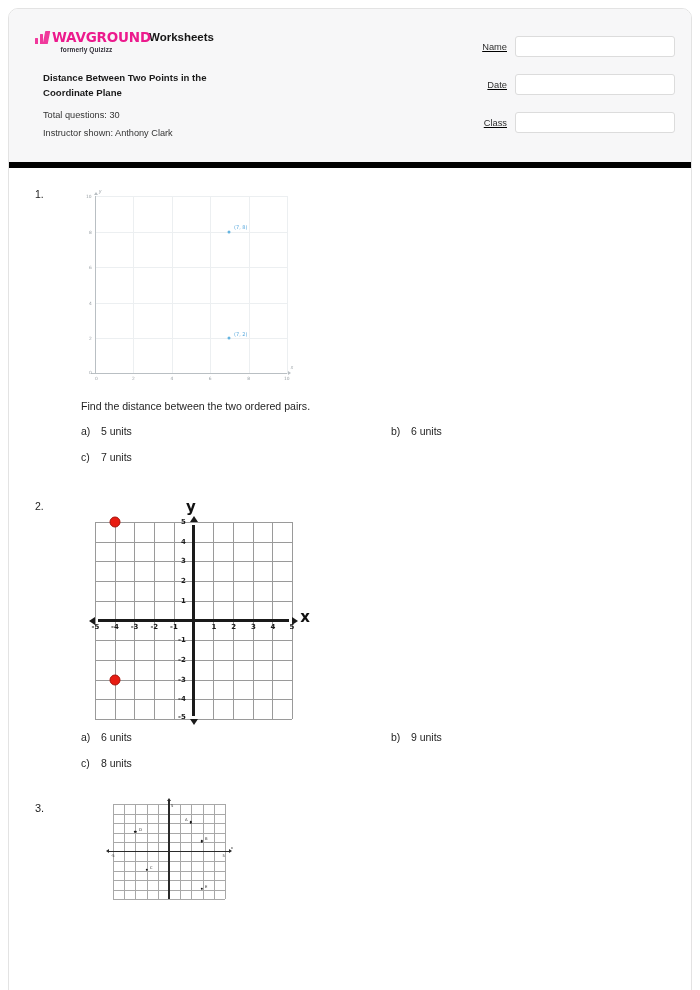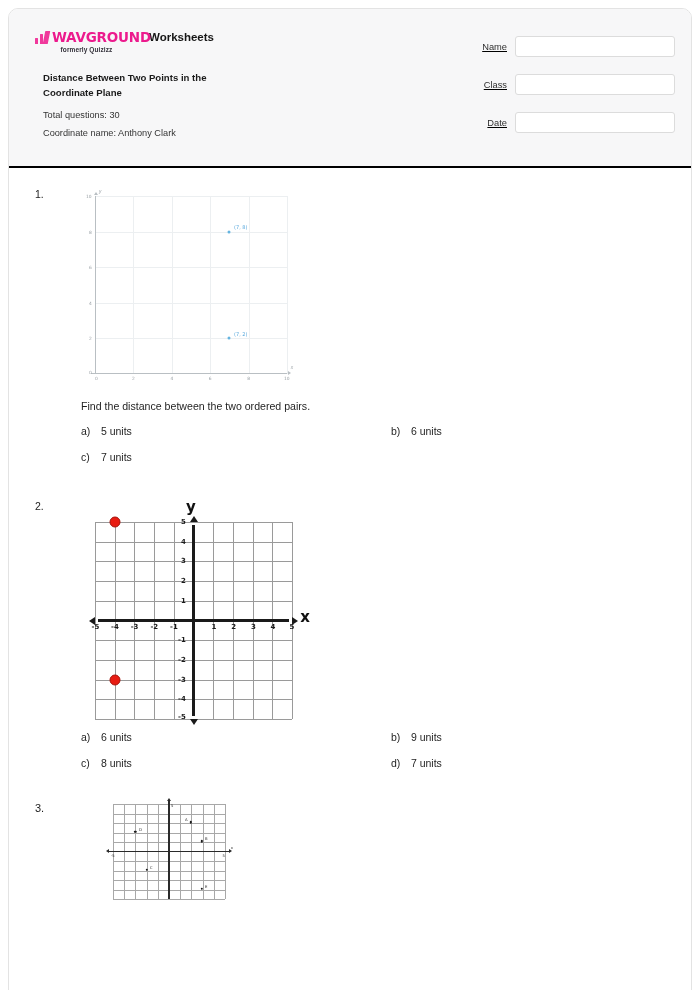--- a/index.html
+++ b/index.html
@@ -19,21 +19,21 @@
     border: 1px solid #e3e3e3;
     border-radius: 10px;
     overflow: hidden;
   }
 
   
   .header {
     position: relative;
     height: 159px;
     background: #f7f7f8;
-    border-bottom: 2px solid #000000;
+    border-bottom: 6px solid #000000;
   }
   .brand-row {
     position: absolute;
     left: 26px; top: 20px;
     display: flex;
     align-items: flex-start;
     gap: 9px;
   }
   .logo-block { position: relative; width: 105px; }
   .logo-mark {
@@ -362,34 +362,34 @@
           <span class="logo-word">WAVGROUND</span>
         </div>
         <div class="logo-sub">formerly Quizizz</div>
       </div>
       <div class="worksheets-label">Worksheets</div>
     </div>
 
     <div class="meta">
       <div class="title">Distance Between Two Points in the Coordinate Plane</div>
       <div class="line">Total questions: 30</div>
-      <div class="line">Coordinate name: Anthony Clark</div>
+      <div class="line">Instructor shown: Anthony Clark</div>
     </div>
 
     <div class="fields">
       <div class="field-row">
         <span class="flabel">Name</span>
         <input type="text" placeholder="" style="">
       </div>
       <div class="field-row">
-        <span class="flabel">Class</span>
+        <span class="flabel">Date</span>
         <input type="text" placeholder="" style="">
       </div>
       <div class="field-row">
-        <span class="flabel">Date</span>
+        <span class="flabel">Class</span>
         <input type="text" placeholder="" style="">
       </div>
     </div>
   </div>
 
   <div class="body">
 
     <div class="q" style="margin-top:20px;">
       <div class="q-num">1.</div>
       <div class="q-body">
@@ -530,24 +530,20 @@
             <span class="ltr">a)</span>
             <span>6 units</span>
           </div>
           <div class="option">
             <span class="ltr">b)</span>
             <span>9 units</span>
           </div>
           <div class="option">
             <span class="ltr">c)</span>
             <span>8 units</span>
-          </div>
-          <div class="option">
-            <span class="ltr">d)</span>
-            <span>7 units</span>
           </div>
         </div>
       </div>
     </div>
 
     <div class="q" style="margin-top:29px;">
       <div class="q-num small" style="top:4px;">3.</div>
       <div class="q-body">
 
         <div class="graph3">

